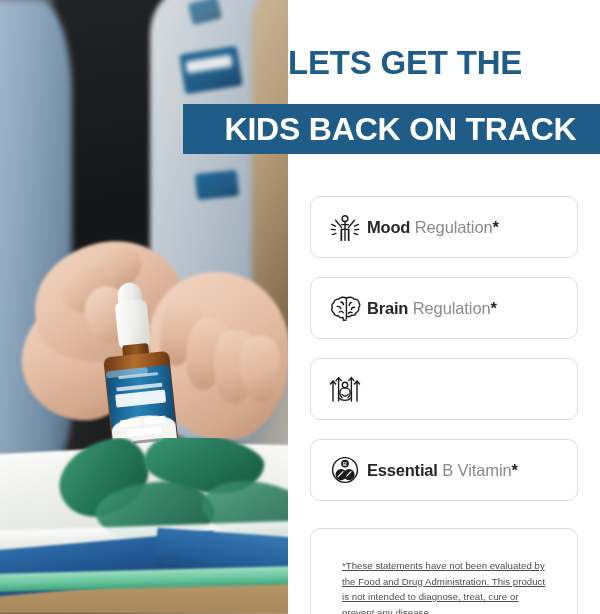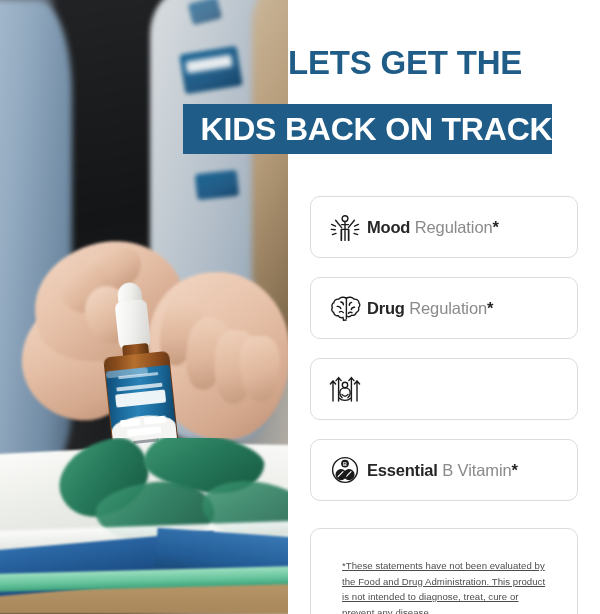--- a/index.html
+++ b/index.html
@@ -259,21 +259,21 @@
     letter-spacing: -0.2px;
     line-height: 1;
     text-align: left;
     padding-right: 8px;
     white-space: nowrap;
   }
   .hl-band {
     position: absolute;
     left: -105px;
     top: 58px;
-    width: 369px;
+    width: 417px;
     height: 50px;
     background: #1f5c87;
     display: flex;
     align-items: center;
     justify-content: center;
   }
   .hl-line2 {
     color: #ffffff;
     font-size: 32px;
     font-weight: 700;
@@ -457,21 +457,21 @@
             <path d="M18.4 7.2 L18.4 27.6"></path>
             <path d="M12.8 11.0 c1.6 0.2 2.6 1.4 2.6 2.8"></path>
             <path d="M9.2 15.4 c1.8 -0.2 3.2 0.8 3.6 2.2"></path>
             <path d="M11.4 21.0 c1.4 -0.9 3.0 -0.6 3.9 0.6"></path>
             <path d="M23.6 11.4 c-1.5 0.4 -2.4 1.6 -2.2 3.0"></path>
             <path d="M26.6 16.2 c-1.8 -0.1 -3.1 1.0 -3.3 2.4"></path>
             <path d="M24.0 21.6 c-1.3 -0.8 -2.9 -0.4 -3.6 0.8"></path>
           </svg>
         </div>
         <div class="card-text">
-          <span class="b">Drug</span><span class="n"> Regulation</span><span class="star">*</span>
+          <span class="b">Brain</span><span class="n"> Regulation</span><span class="star">*</span>
         </div>
       </div>
 
       <div class="card">
         <div class="card-icon">
           <svg width="34" height="34" viewBox="0 0 34 34" fill="none" stroke="#1a1a1a" stroke-width="1.4" stroke-linecap="round" stroke-linejoin="round">
             <path d="M5.0 29.0 L5.0 9.0 M5.0 9.0 L2.4 12.0 M5.0 9.0 L7.6 12.0"></path>
             <path d="M10.6 29.0 L10.6 5.6 M10.6 5.6 L8.0 8.6 M10.6 5.6 L13.2 8.6"></path>
             <path d="M23.4 29.0 L23.4 5.6 M23.4 5.6 L20.8 8.6 M23.4 5.6 L26.0 8.6"></path>
             <path d="M29.0 29.0 L29.0 9.0 M29.0 9.0 L26.4 12.0 M29.0 9.0 L31.6 12.0"></path>

